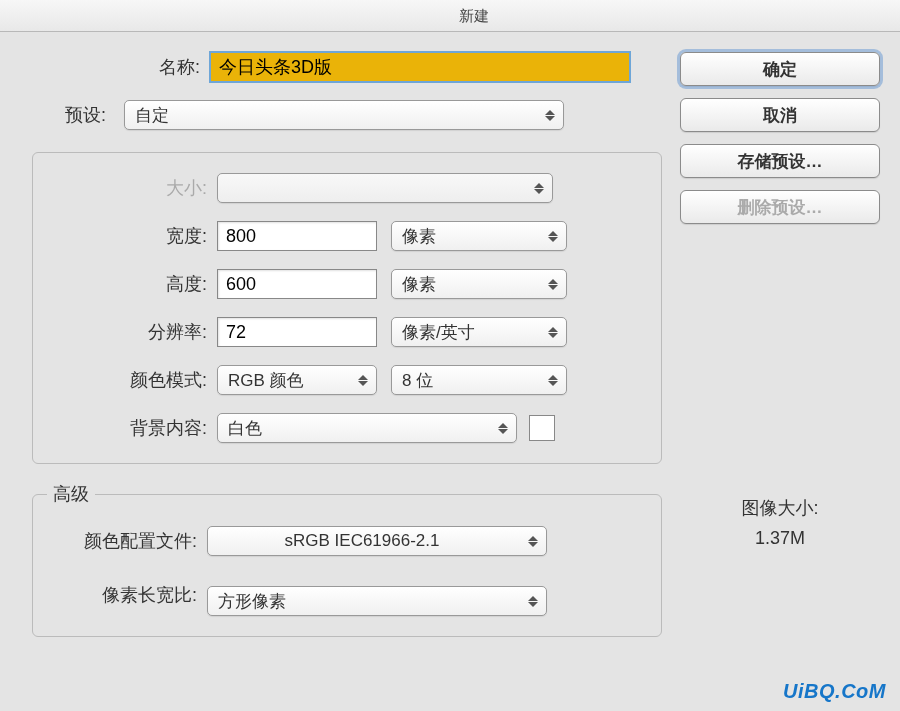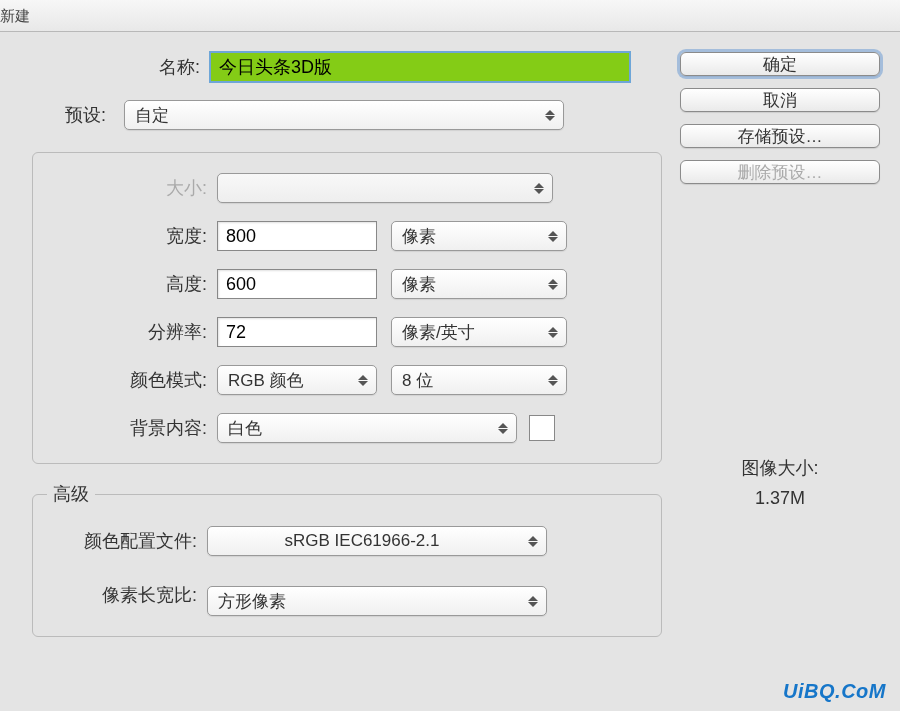--- a/index.html
+++ b/index.html
@@ -9,42 +9,43 @@
   background: #e4e4e4;
   width: 900px;
   height: 711px;
   position: relative;
   color: #333;
 }
 .titlebar {
   height: 32px;
   background: linear-gradient(#f7f7f7, #e8e8e8);
   border-bottom: 1px solid #b8b8b8;
-  text-align: left;
+  text-align: center;
   line-height: 32px;
   font-size: 15px;
   color: #444;
+  padding-left: 48px;
 }
 .content {
   display: flex;
   padding: 20px 20px 0 20px;
   gap: 18px;
 }
 .left { flex: 1; }
 .right { width: 200px; display: flex; flex-direction: column; gap: 12px; }
 
 .row { display: flex; align-items: center; margin-bottom: 18px; }
 .label { width: 190px; text-align: right; padding-right: 10px; font-size: 18px; }
 .label.disabled { color: #aaa; }
 
 .text-input {
   flex: 1;
   height: 30px;
   border: 1px solid #888;
-  background: #84cc16;
+  background: #eab308;
   padding: 3px 8px;
   font-size: 18px;
   outline: 2px solid #6ea6d8;
   outline-offset: -1px;
 }
 .num-input {
   width: 160px;
   height: 30px;
   border: 1px solid #888;
   background: #fff;
@@ -114,30 +115,31 @@
 .swatch {
   width: 26px; height: 26px;
   border: 1px solid #888;
   background: #fff;
   margin-left: 12px;
 }
 .profile-select { width: 340px; justify-content: center; }
 .aspect-select  { width: 340px; margin-top: 12px; }
 
 .btn {
-  height: 24px;
+  height: 34px;
   border: 1px solid #8b8b8b;
   border-radius: 6px;
   background: linear-gradient(#ffffff,#eaeaea);
   font-size: 17px;
   display: flex;
   align-items: center;
   justify-content: center;
   cursor: pointer;
   box-shadow: 0 1px 1px rgba(0,0,0,0.1);
+  font-weight: bold;
 }
 .btn.default { box-shadow: 0 0 0 3px rgba(100,150,210,0.5), 0 1px 1px rgba(0,0,0,0.1); }
 .btn.disabled { color: #aaa; cursor: default; }
 
 .imgsize { text-align: center; margin-top: 260px; font-size: 18px; }
 .imgsize .sz { margin-top: 8px; }
 
 .watermark {
   position: absolute;
   right: 14px;

